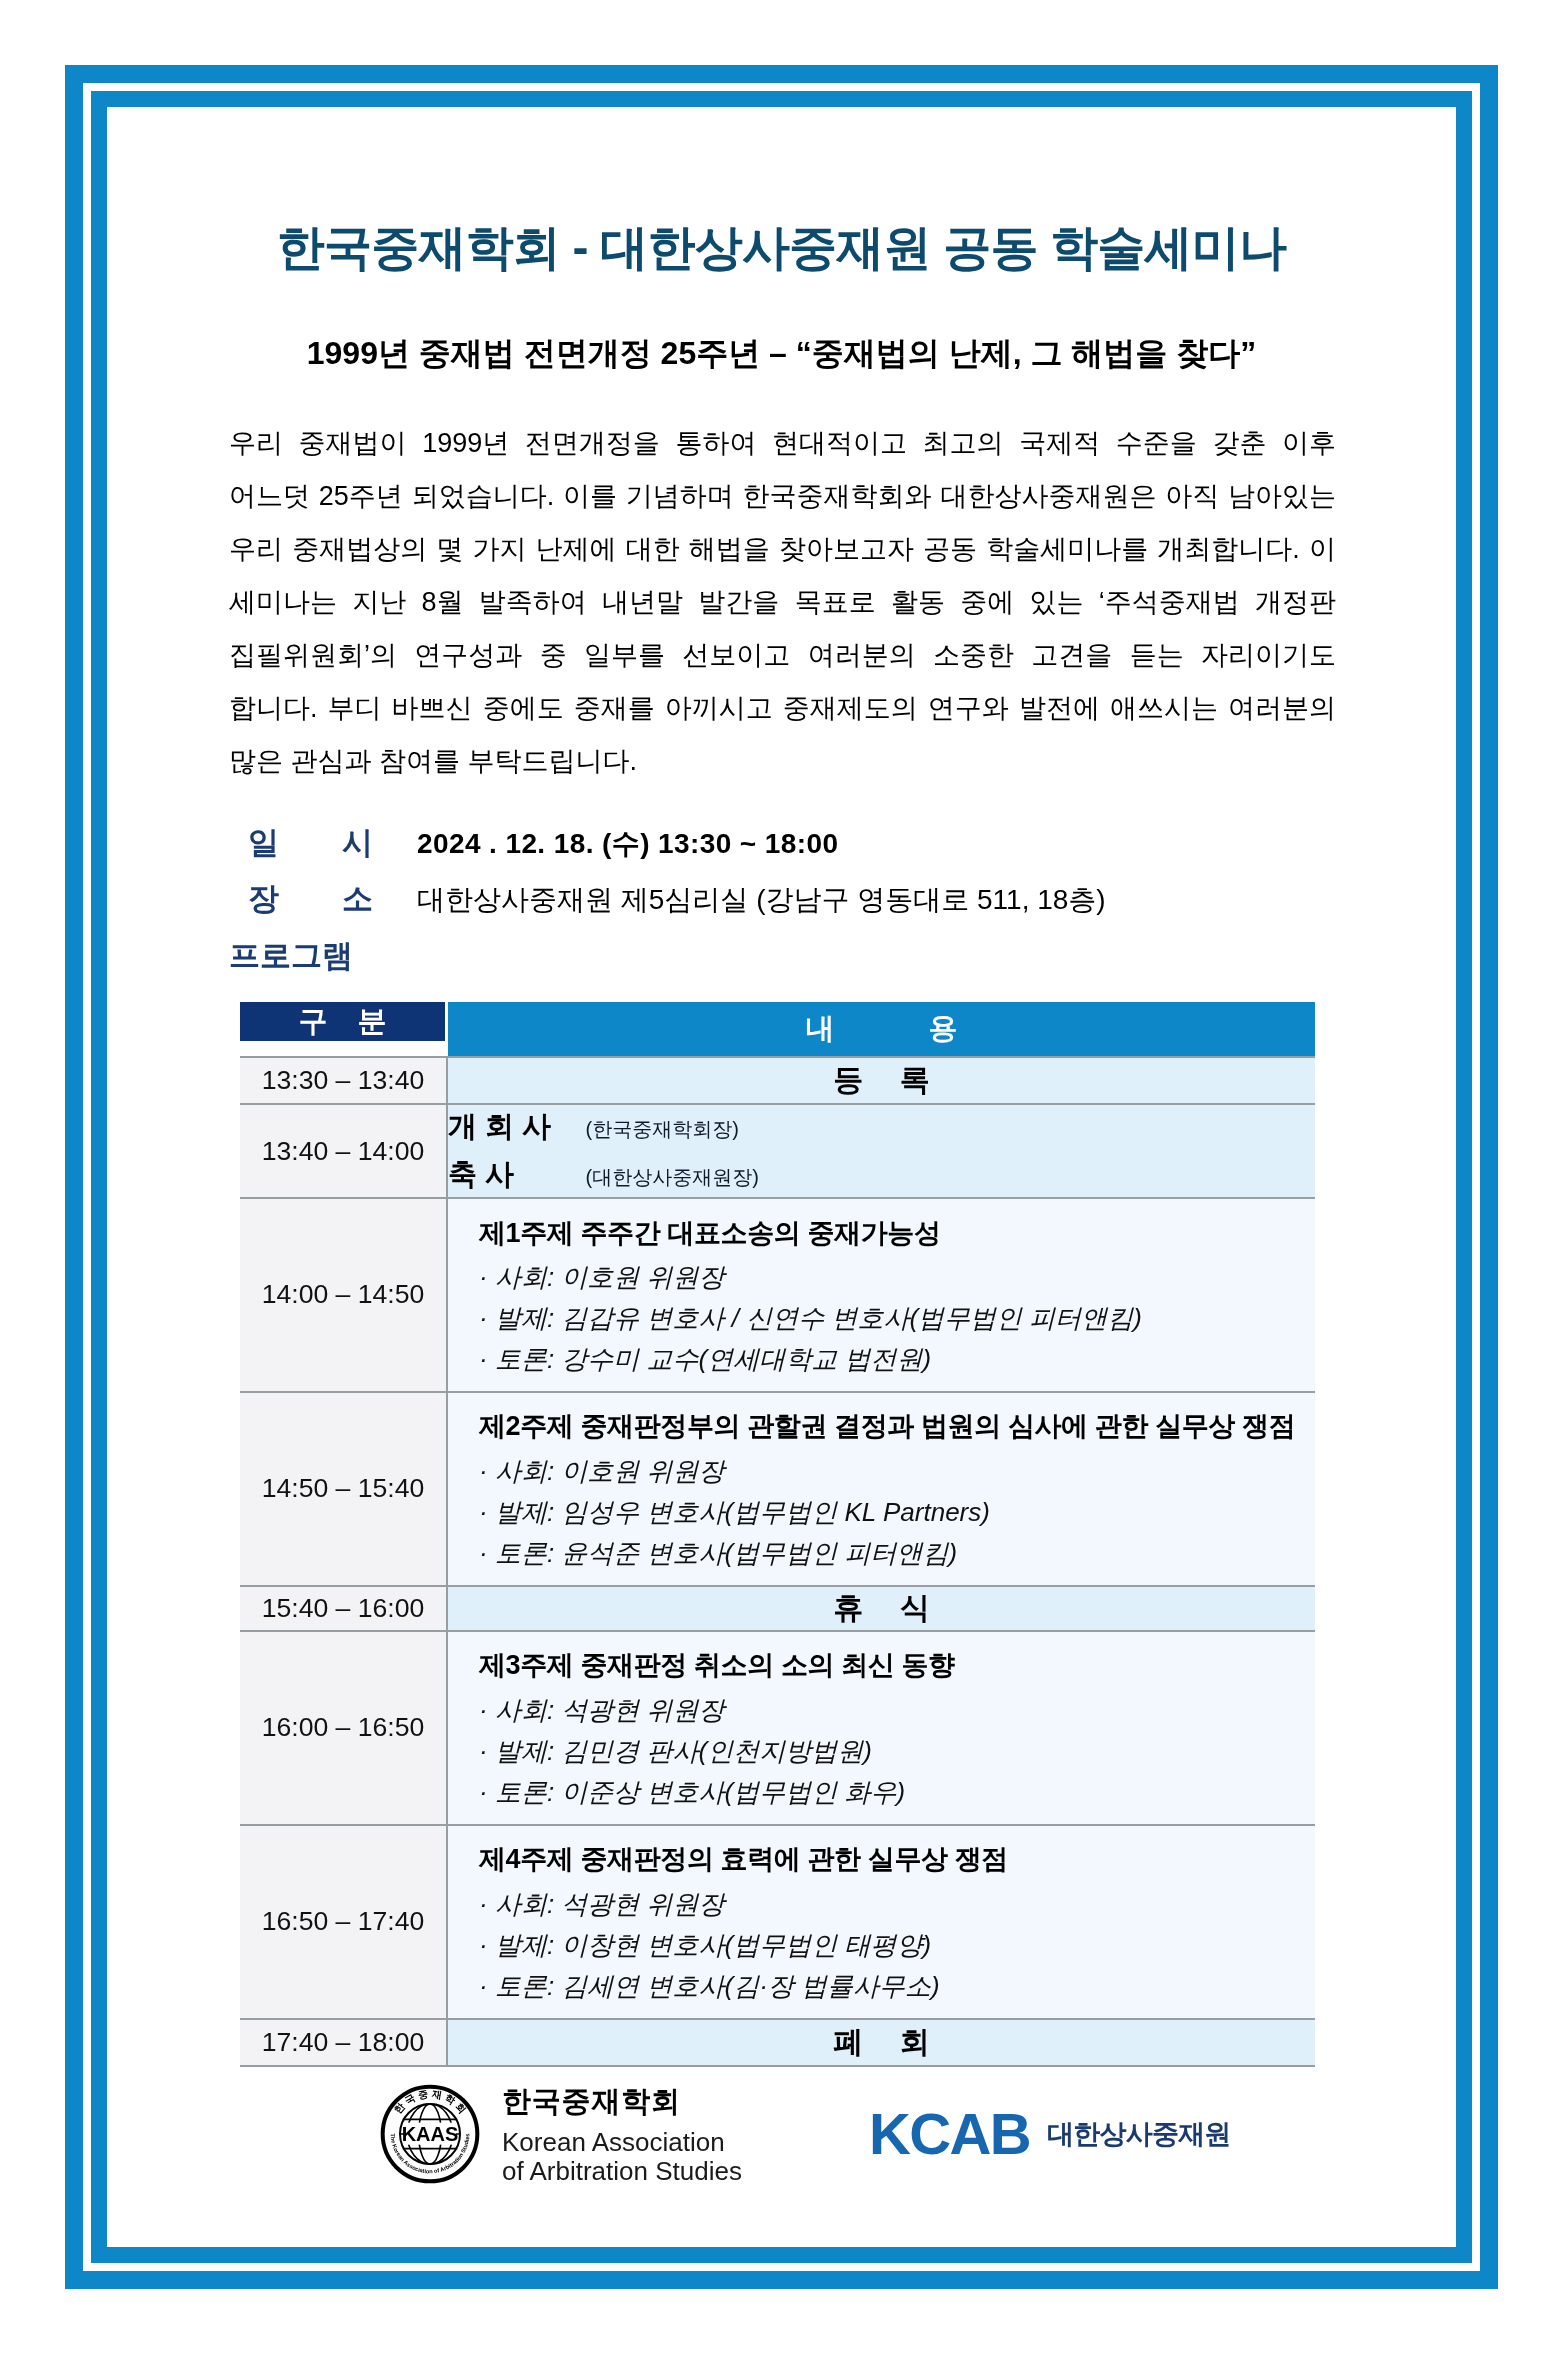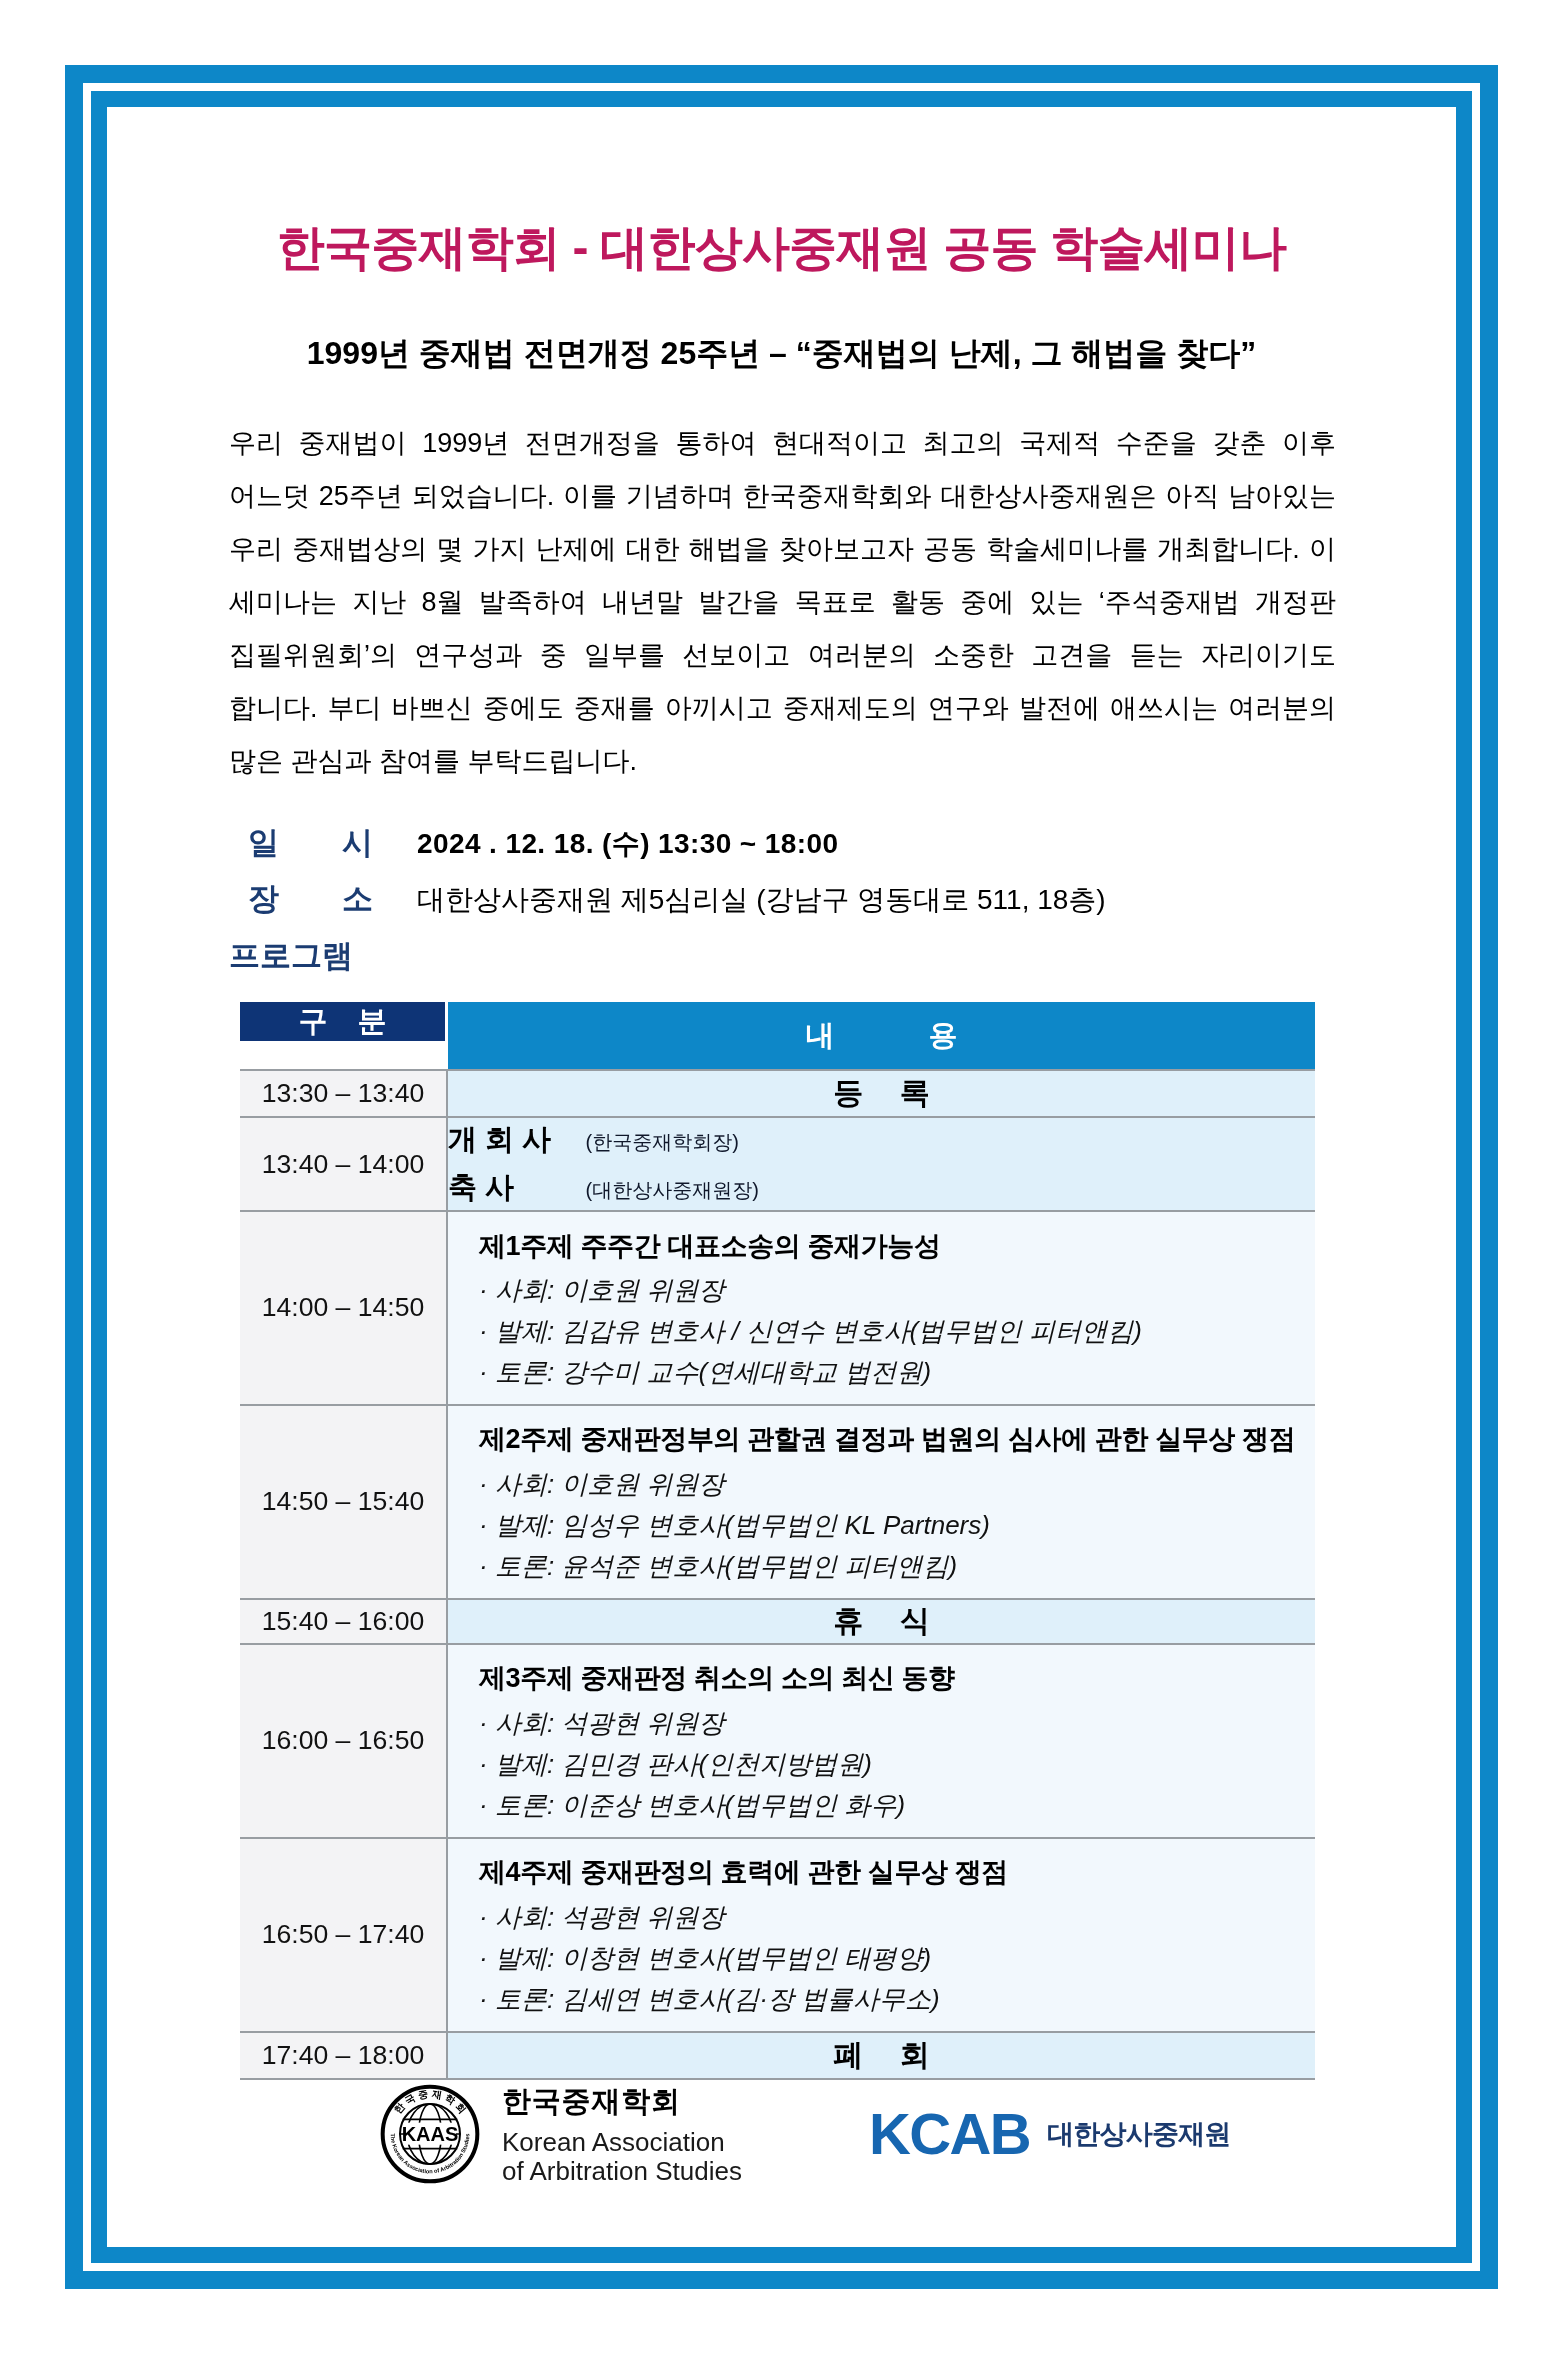--- a/index.html
+++ b/index.html
@@ -5,21 +5,21 @@
   html,body{margin:0;padding:0;background:#ffffff;}
   body{width:1563px;height:2354px;position:relative;font-family:"Liberation Sans","DejaVu Sans",sans-serif;color:#111;}
   .page{position:absolute;inset:0;background:#fff;overflow:hidden;}
 
   
   .frame-outer{position:absolute;left:65px;top:65px;right:65px;bottom:65px;border:18px solid #0d87c8;}
   .frame-inner{position:absolute;left:91px;top:91px;right:91px;bottom:91px;border:16.4px solid #0d87c8;}
 
   
   .title{position:absolute;left:108px;right:108px;top:216px;text-align:center;
-         font-size:48px;font-weight:800;color:#be185d;letter-spacing:-0.8px;white-space:nowrap;}
+         font-size:48px;font-weight:800;color:#0c4a6e;letter-spacing:-0.8px;white-space:nowrap;}
   .subtitle{position:absolute;left:108px;right:108px;top:332px;text-align:center;
             font-size:32px;font-weight:800;color:#000;white-space:nowrap;}
 
   
   .intro{position:absolute;left:229px;top:417px;width:1107px;
          font-size:27px;line-height:53px;text-align:justify;color:#000;word-break:keep-all;}
 
   
   .info-row{position:absolute;left:248px;display:flex;align-items:baseline;}
   .info-row.date{top:822px;}
@@ -31,21 +31,21 @@
   .program-heading{position:absolute;left:229px;top:935px;font-size:31px;font-weight:800;color:#1b3c72;}
 
   
   .table{position:absolute;left:240px;top:1002px;width:1075px;border-bottom:2.3px solid #989da2;}
   .trow{display:grid;grid-template-columns:208px 1fr;}
   .cell{box-sizing:border-box;}
   .th-time{background:#0e3476;color:#fff;font-size:29px;font-weight:800;
            display:flex;align-items:center;justify-content:center;height:39px;
            border-right:3.9px solid #ffffff;letter-spacing:11px;padding-left:11px;}
   .th-content{background:#0d87c8;color:#fff;font-size:29px;font-weight:800;
-              display:flex;align-items:center;justify-content:center;height:67px;
+              display:flex;align-items:center;justify-content:center;height:54px;
               letter-spacing:43px;padding-left:43px;}
   .td-time{background:#f3f3f5;display:flex;align-items:center;justify-content:center;
            font-size:26.6px;color:#111;border-top:2.3px solid #989da2;border-right:2.3px solid #989da2;}
   .td-content{border-top:2.3px solid #989da2;}
   .td-simple{background:#dff0fa;display:flex;align-items:center;justify-content:center;
              font-size:30px;font-weight:800;color:#000;letter-spacing:14px;padding-left:14px;}
   .r-sm{min-height:47px;}
   .r-md{min-height:94px;}
   .r-lg{min-height:182px;}
   .r-break{min-height:45px;}

